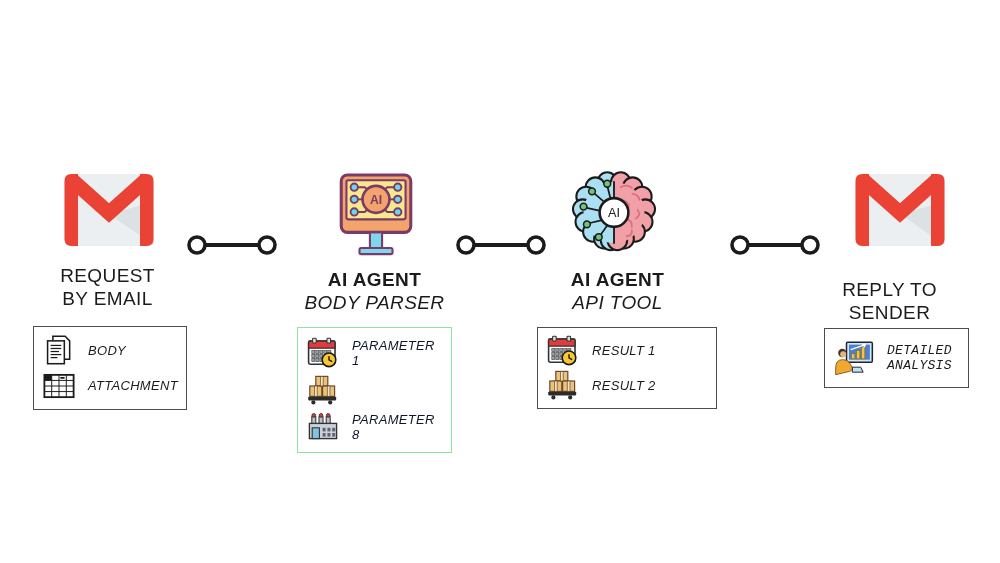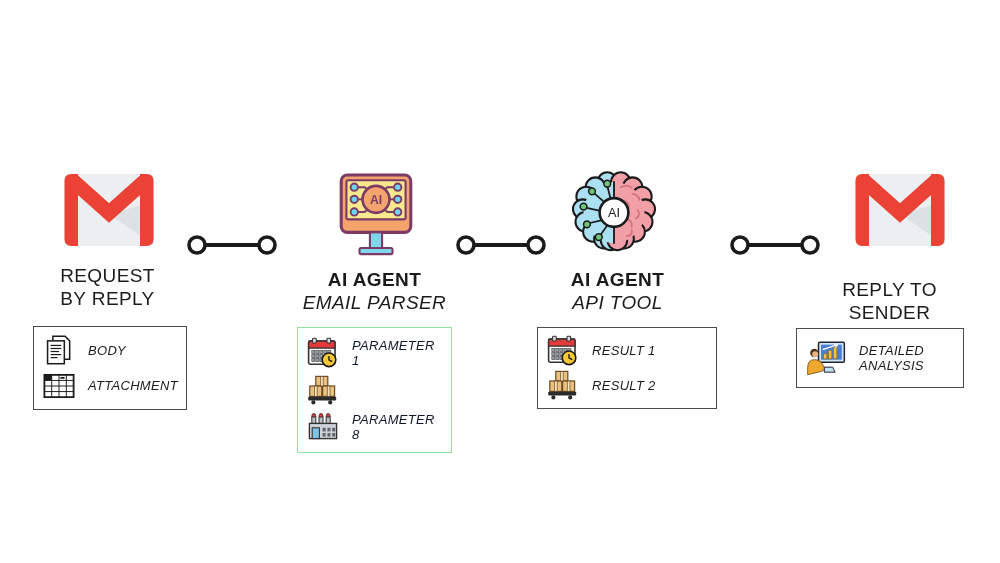--- a/index.html
+++ b/index.html
@@ -37,21 +37,21 @@
 
   
   .detail-box {
     position:absolute; background:#fff; border:1.6px solid #4c4c4c;
     box-sizing:border-box; display:flex; flex-direction:column;
     justify-content:space-evenly; padding:4px 6px;
   }
   #box-request { left:33px;  top:294px; width:154px; height:84px;text-align:center; }
   #box-parser  { left:297px; top:295px; width:155px; height:126px; border-color:#8FE3A0; }
   #box-api     { left:537px; top:295px; width:180px; height:82px; }
-  #box-reply   { left:796px; top:296px; width:168px; height:60px; }
+  #box-reply   { left:824px; top:296px; width:145px; height:60px;font-family:Liberation Mono, monospace; }
 
   .detail-row { display:flex; align-items:center; gap:13px; padding-left:3px; }
   .row-icon { width:32px; height:32px; flex:0 0 auto; }
   #box-reply .row-icon { width:40px; height:36px; }
   .item-label {
     font-style:italic; font-size:13px; color:#1b1b1b; letter-spacing:0.3px;
     line-height:15px;
   }
   #box-parser .item-label { color:#0f172a; }
   #box-reply .item-label { max-width:78px; }
@@ -258,21 +258,21 @@
   </defs>
 </svg>
 
 <div class="canvas">
 
   <svg id="gmail-1" class="abs">
       <use href="#sym-gmail"></use>
     </svg>
   <div id="label-request" class="station-label">
     <div>REQUEST</div>
-    <div>BY REPLY</div>
+    <div>BY EMAIL</div>
   </div>
   <div id="box-request" class="detail-box">
     <div class="detail-row">
       <svg class="row-icon">
           <use href="#sym-doc"></use>
         </svg>
       <span class="item-label">BODY</span>
     </div>
     <div class="detail-row">
       <svg class="row-icon">
@@ -284,21 +284,21 @@
 
   <svg id="conn-1" class="connector">
       <use href="#sym-connector"></use>
     </svg>
 
   <svg id="monitor-1" class="abs">
       <use href="#sym-monitor"></use>
     </svg>
   <div id="label-parser" class="station-label">
     <div class="agent-title">AI AGENT</div>
-    <div class="agent-sub">EMAIL PARSER</div>
+    <div class="agent-sub">BODY PARSER</div>
   </div>
   <div id="box-parser" class="detail-box">
     <div class="detail-row">
       <svg class="row-icon">
           <use href="#sym-calendar"></use>
         </svg>
       <span class="item-label">PARAMETER 1</span>
     </div>
     <div class="detail-row">
       <svg class="row-icon">

